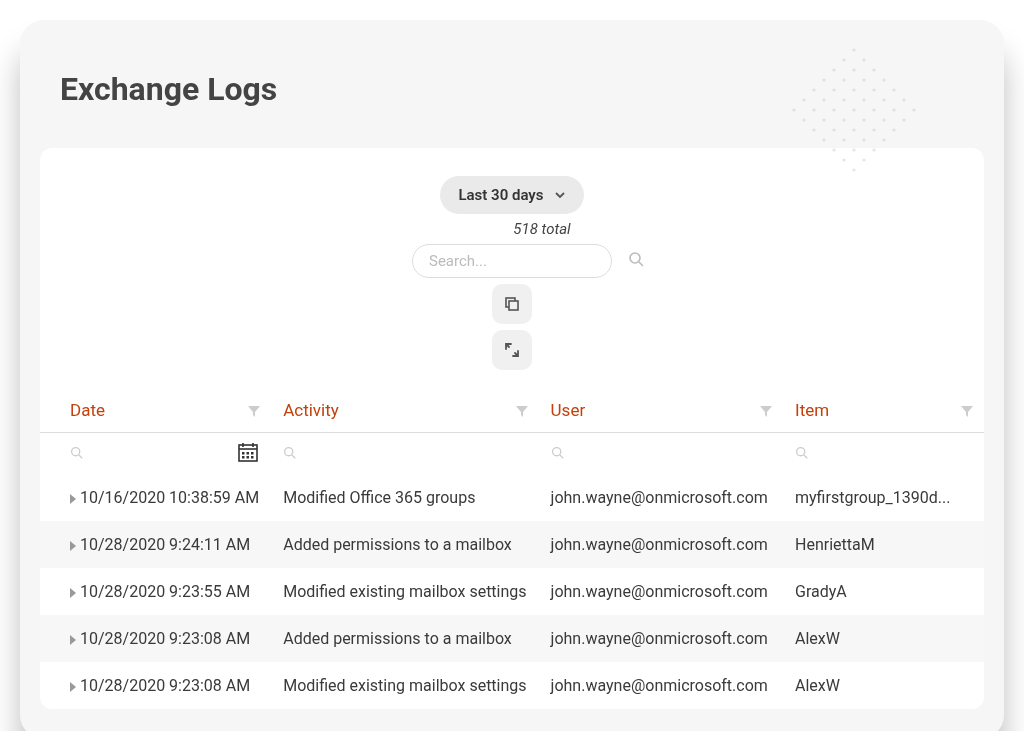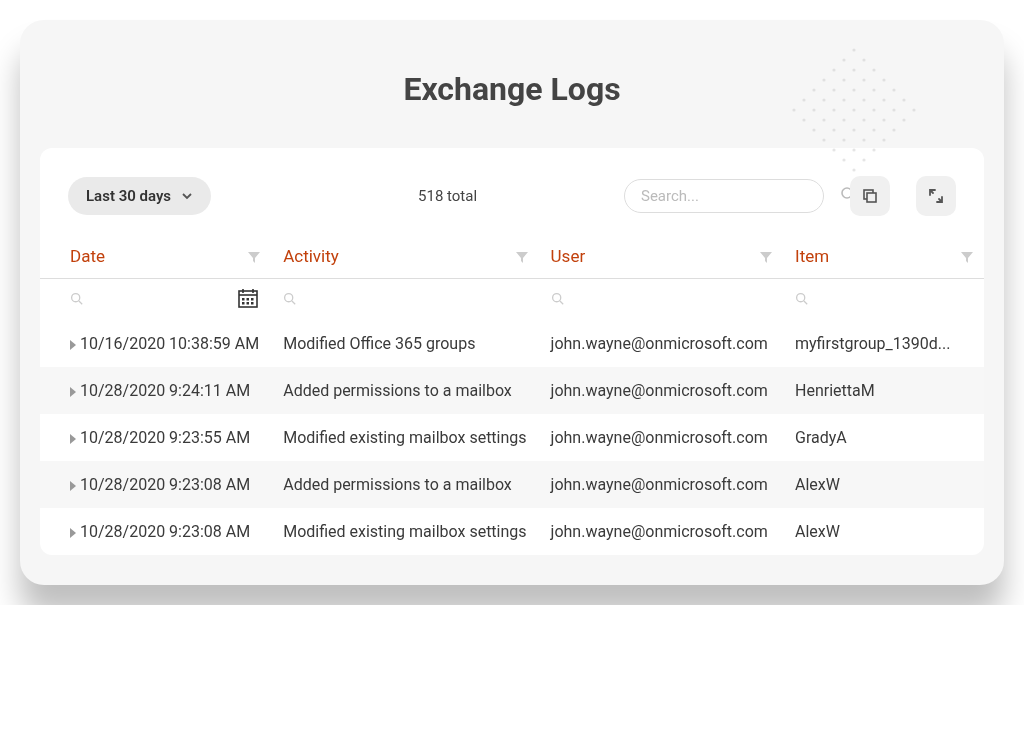--- a/index.html
+++ b/index.html
@@ -20,21 +20,21 @@
       right: 40px;
       top: 20px;
       width: 220px;
       height: 160px;
       pointer-events: none;
       opacity: 0.5;
     }
 
     .header {
       padding: 50px 40px 28px 40px;
-      text-align: center;
+      text-align: left;
     }
     .header h1 {
       font-size: 32px;
       font-weight: 700;
       color: #444;
       margin-bottom: 12px;
     }
     .header p {
       font-size: 15px;
       color: #666;
@@ -44,21 +44,22 @@
       background: #fff;
       margin: 0 20px 30px 20px;
       border-radius: 12px;
       overflow: hidden;
     }
 
     .toolbar {
       display: flex;
       align-items: center;
       padding: 28px 28px 20px 28px;
-      gap: 26px;
+      gap: 6px;
+      flex-direction: column;
     }
 
     .range-pill {
       display: inline-flex;
       align-items: center;
       gap: 10px;
       background: #eaeaea;
       border-radius: 22px;
       padding: 10px 18px;
       font-size: 15px;
@@ -67,20 +68,21 @@
       cursor: pointer;
     }
     .range-pill svg { width: 12px; height: 12px; }
 
     .total {
       flex: 1;
       text-align: center;
       font-size: 15px;
       color: #444;
       padding-left: 60px;
+      font-style: italic;
     }
 
     .search-wrap {
       display: flex;
       align-items: center;
       border: 1px solid #ddd;
       border-radius: 22px;
       padding: 6px 16px;
       width: 200px;
     }

